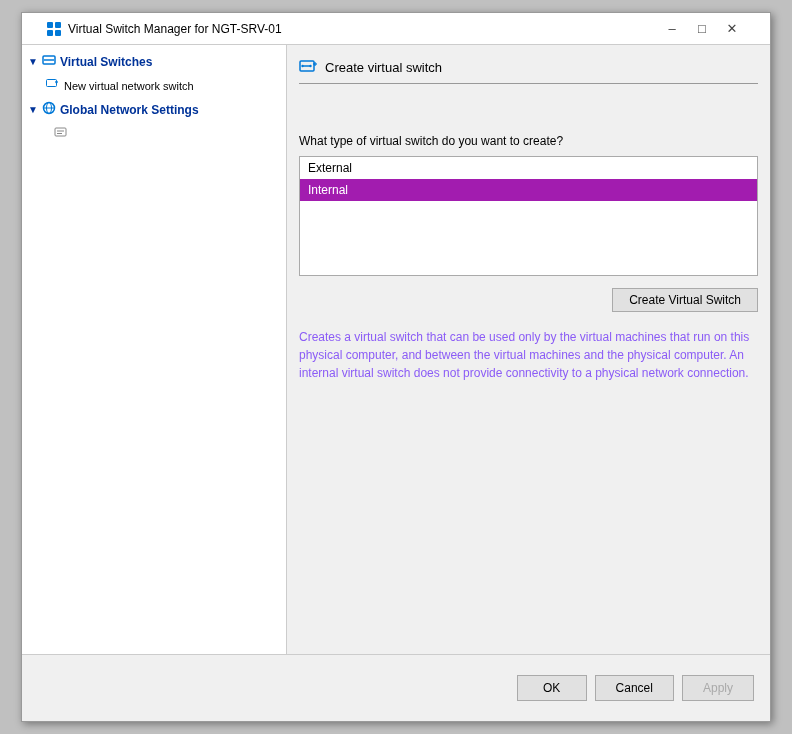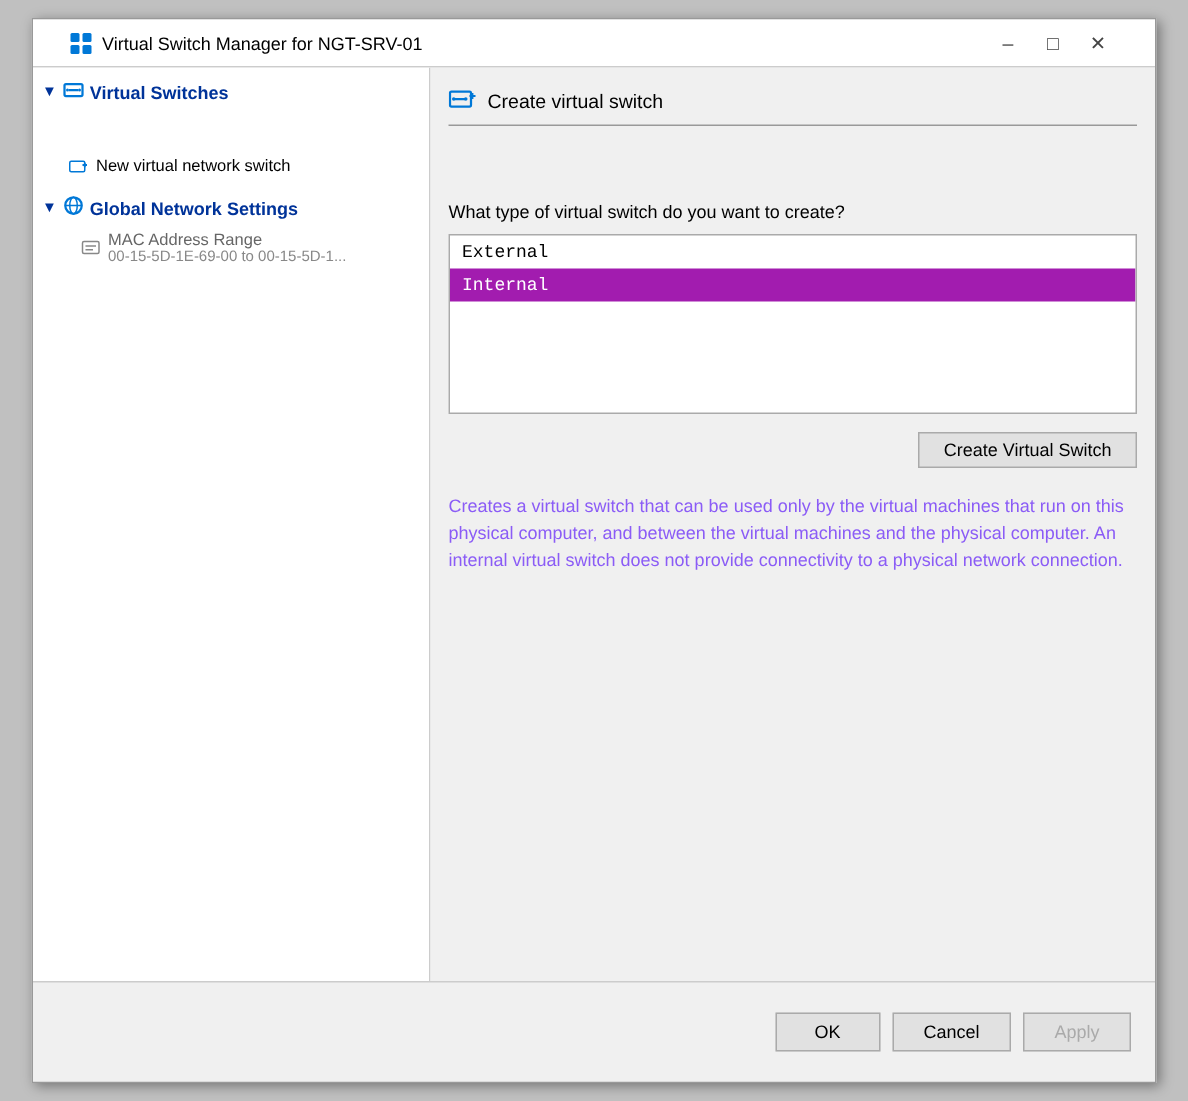--- a/index.html
+++ b/index.html
@@ -101,26 +101,25 @@
       font-size: 10px;
     }
 
     .sidebar-section-icon {
       margin-right: 4px;
       font-size: 12px;
     }
 
     .sidebar-item {
       display: flex;
-      align-items: flex-start;
+      align-items: flex-end;
       padding: 3px 6px 3px 24px;
       cursor: pointer;
       font-size: 11px;
       color: #000;
-      margin-top: 28px;
     }
 
     .sidebar-item-icon {
       margin-right: 5px;
       font-size: 11px;
     }
 
     .sidebar-sub-item {
       display: flex;
       align-items: center;
@@ -174,21 +173,20 @@
     }
 
     
     .switch-type-list {
       border: 1px solid #aaa;
       background: #fff;
       width: 100%;
       height: 120px;
       overflow-y: auto;
       margin-bottom: 12px;
-      font-family: Liberation Mono, monospace;
     }
 
     .switch-type-item {
       padding: 4px 8px;
       cursor: pointer;
       font-size: 12px;
       color: #000;
     }
     .switch-type-item.selected {
       background: #a21caf;
@@ -309,24 +307,20 @@
           <span>Global Network Settings</span>
         </div>
         <div class="sidebar-sub-item">
           <span class="sidebar-sub-item-icon">
             <svg width="13" height="13" viewBox="0 0 13 13">
               <rect x="1" y="3" width="11" height="8" fill="none" stroke="#888" stroke-width="1" rx="1"></rect>
               <line x1="3" y1="6" x2="10" y2="6" stroke="#888" stroke-width="1"></line>
               <line x1="3" y1="8.5" x2="8" y2="8.5" stroke="#888" stroke-width="1"></line>
             </svg>
           </span>
-          <div>
-            <div>MAC Address Range</div>
-            <div style="color:#888;font-size:10px;">00-15-5D-1E-69-00 to 00-15-5D-1...</div>
-          </div>
         </div>
       </div>
 
     </div>
 
     <div class="right-panel">
 
       <div class="panel-title-row">
         <div class="panel-title-icon">
           <svg width="20" height="20" viewBox="0 0 20 20">

